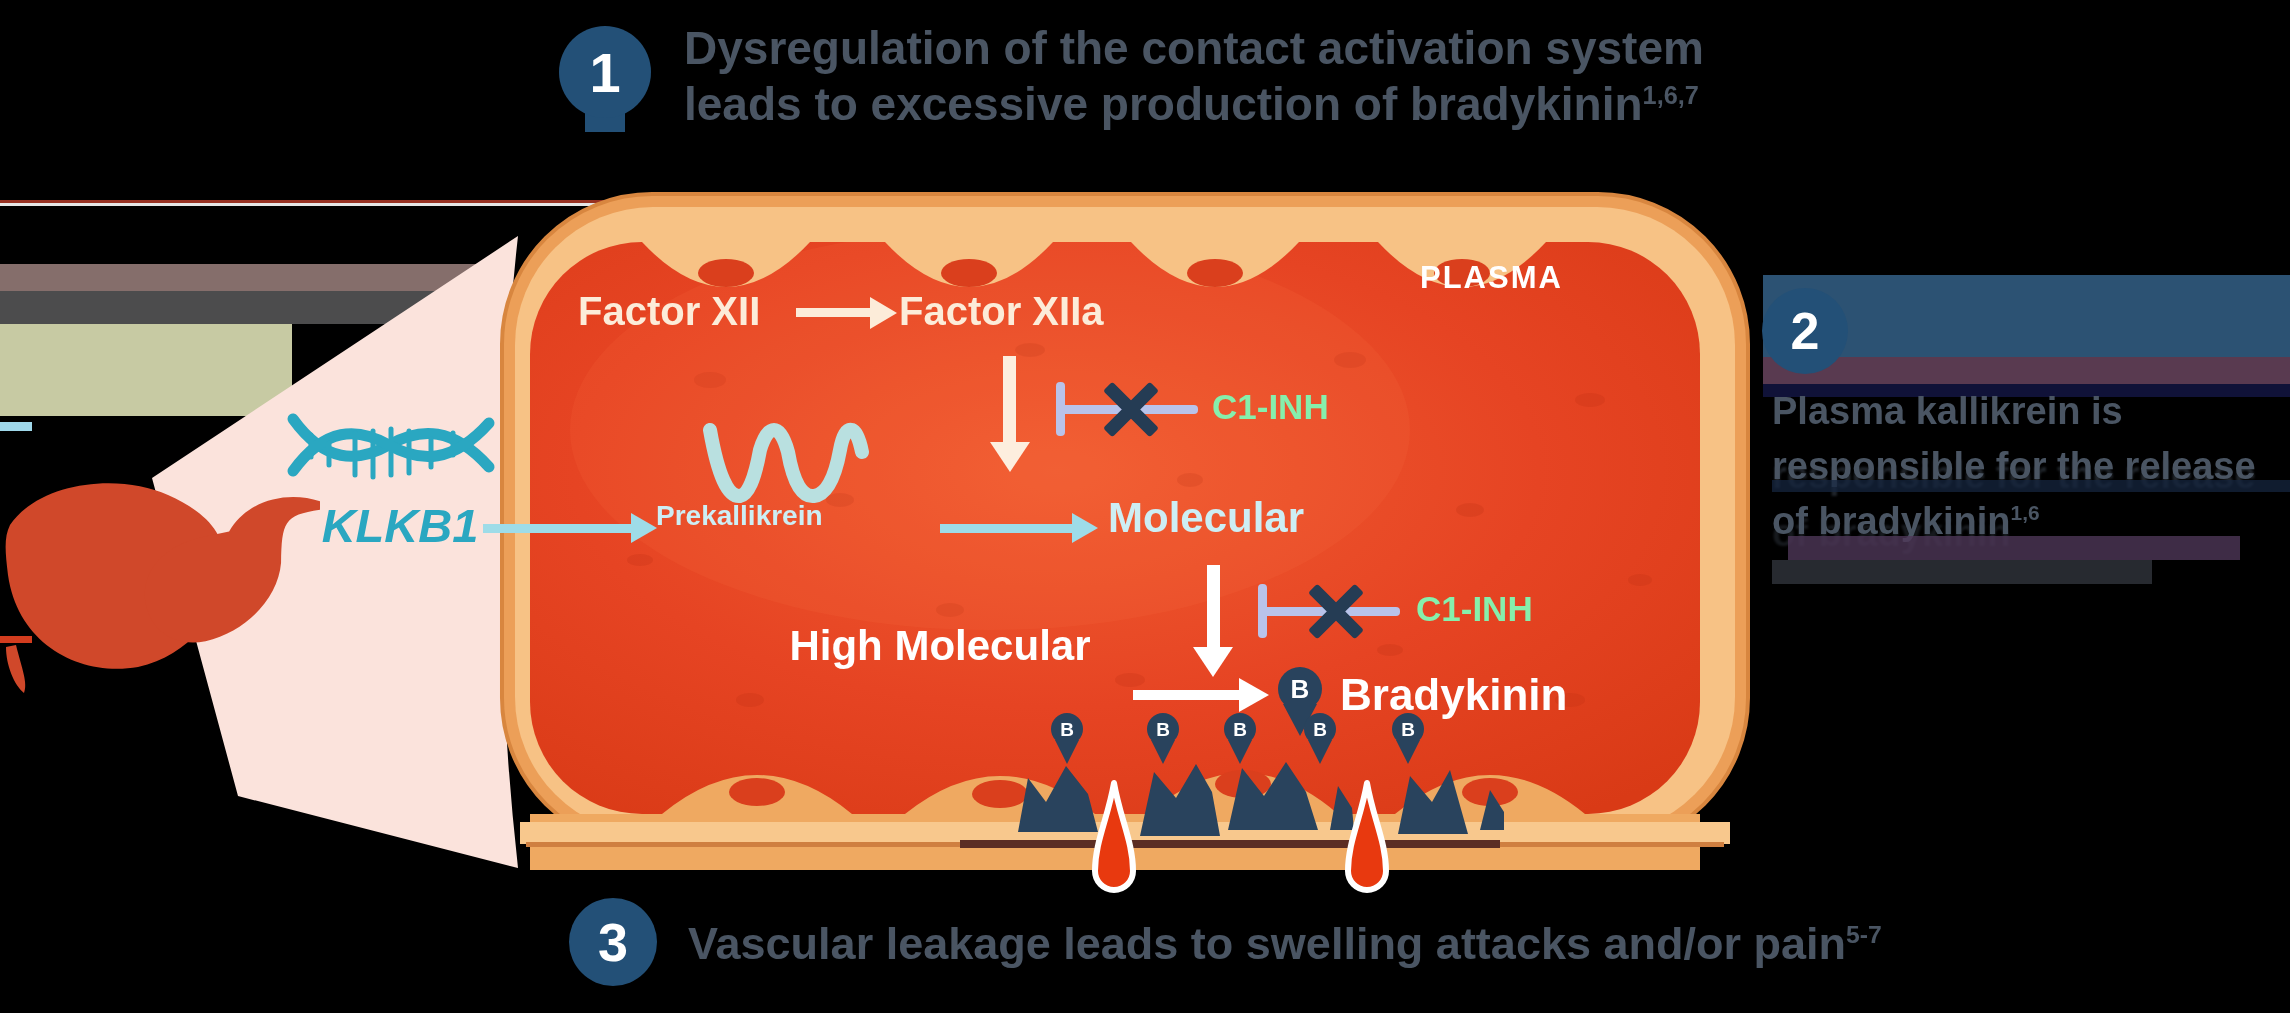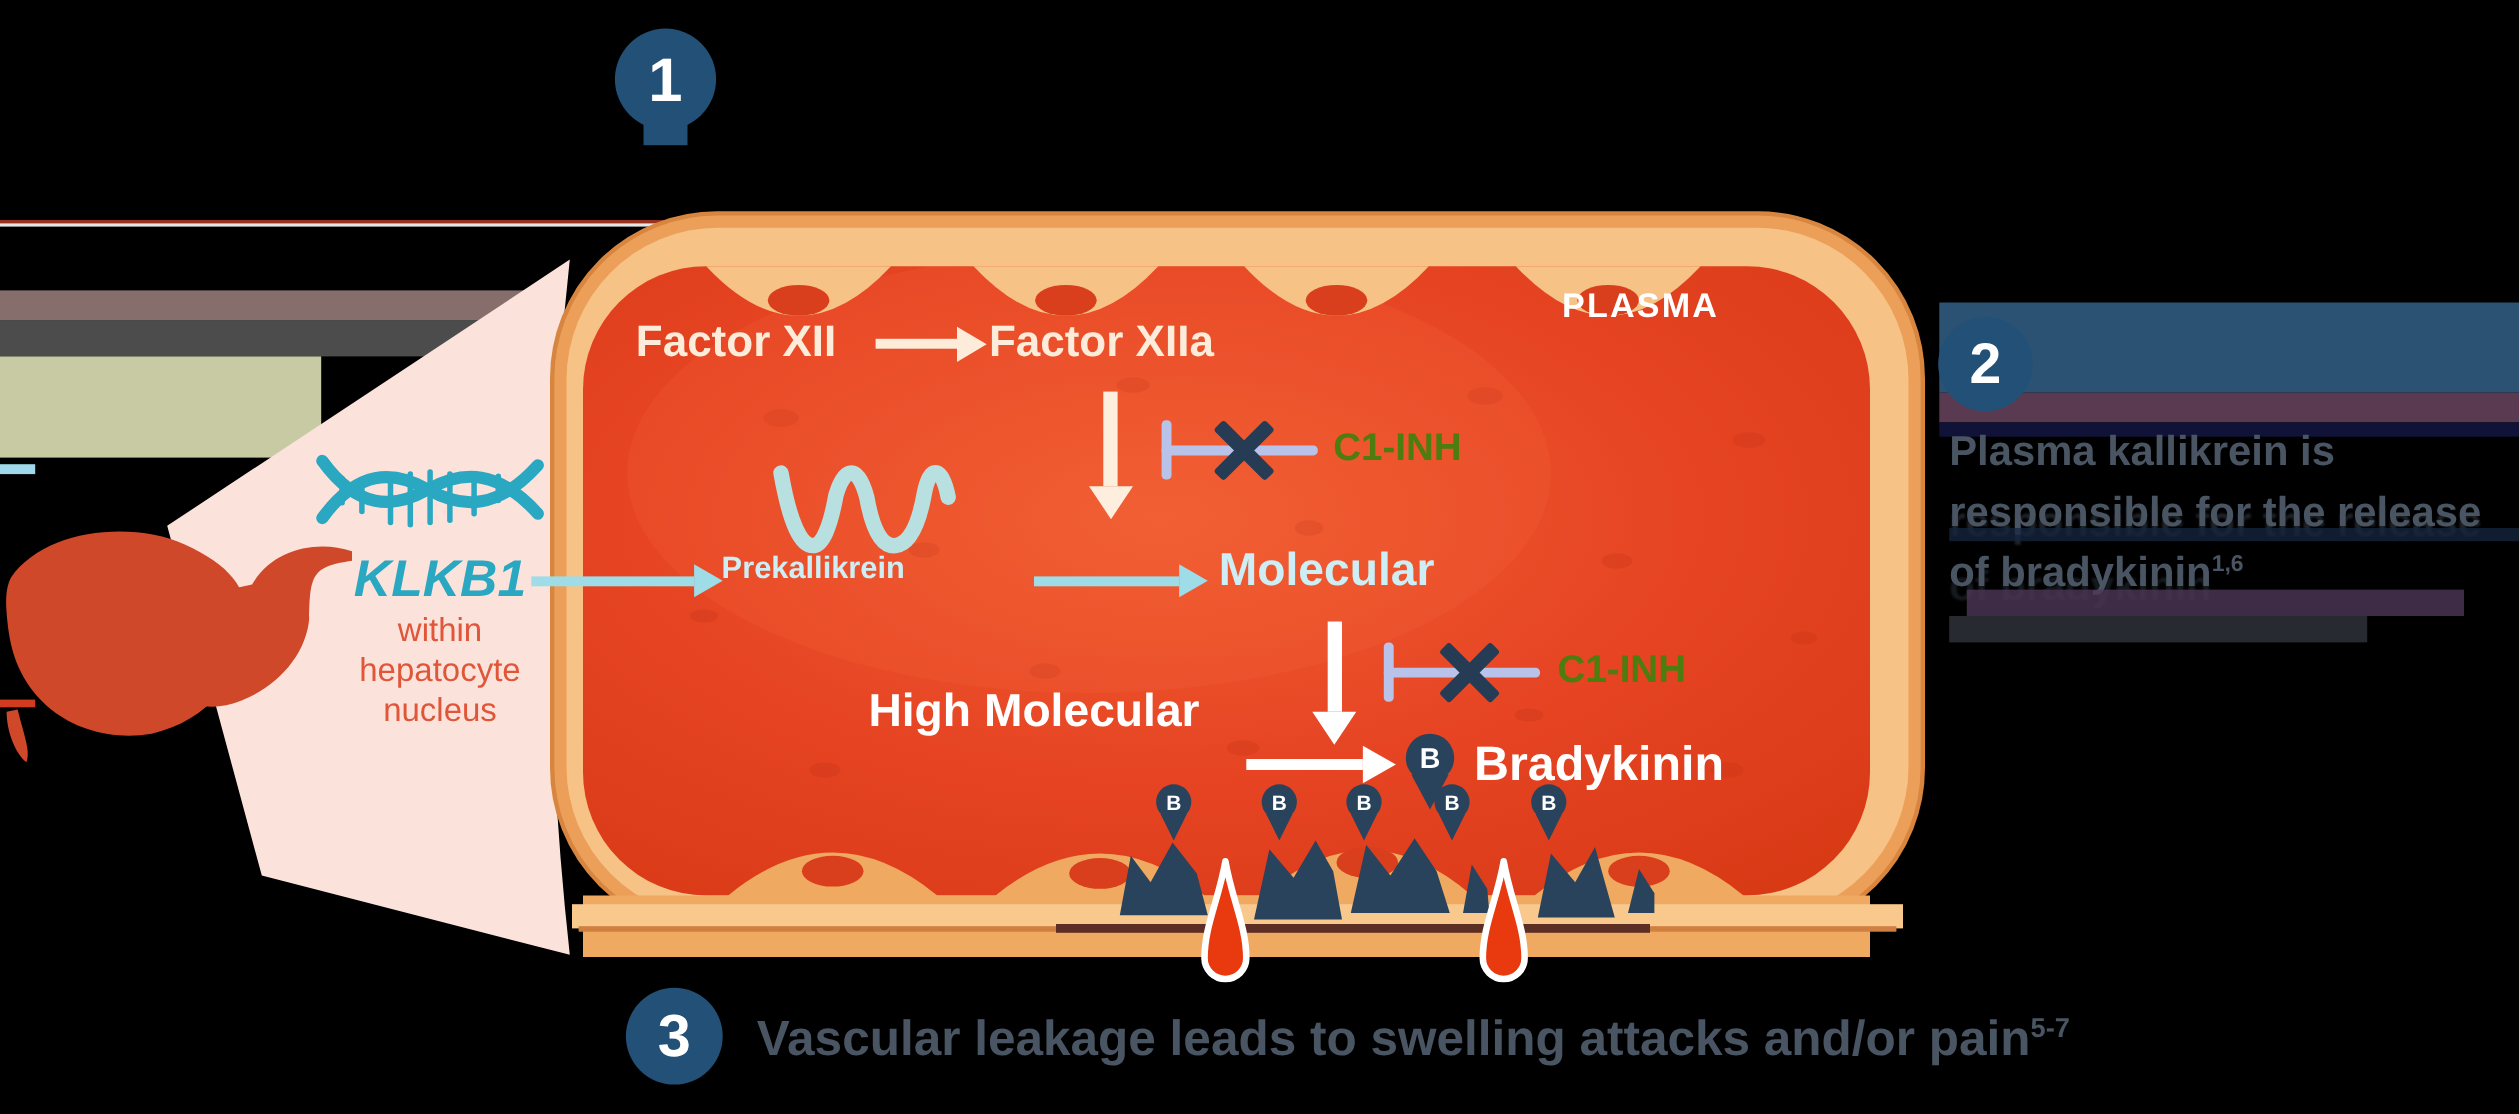--- a/index.html
+++ b/index.html
@@ -12,21 +12,21 @@
   sup{font-size:55%;vertical-align:super;line-height:0;}
   .cream{color:#fcecd9;}
   .lblue{color:#cdeef4;}
   .white{color:#ffffff;}
   .shaft{position:absolute;}
   .head-right{position:absolute;width:0;height:0;}
   .head-down{position:absolute;width:0;height:0;}
   .xbar{position:absolute;width:66px;height:13px;background:#253c54;border-radius:3px;}
   .inh-cap{position:absolute;width:9px;height:54px;background:#b9c3ea;border-radius:4px;}
   .inh-line{position:absolute;height:9px;background:#b9c3ea;border-radius:4px;}
-  .inh-label{position:absolute;font-size:35px;font-weight:700;color:#4d7c0f;white-space:nowrap;}
+  .inh-label{position:absolute;font-size:35px;font-weight:700;color:#86efac;white-space:nowrap;}
   .vlabel{position:absolute;font-weight:700;white-space:nowrap;}
   .ghost{position:absolute;opacity:.42;filter:blur(1px);}
   .s2line{height:55px;}
 </style>
 </head>
 <body>
 
 <div id="stage">
 
   <div class="abs" style="left:0;top:200px;width:1095px;height:3px;background:#b23a28;opacity:.85;"></div>
@@ -58,25 +58,20 @@
         <line x1="88" y1="26" x2="88" y2="72"></line>
         <line x1="106" y1="24" x2="106" y2="70"></line>
         <line x1="124" y1="26" x2="124" y2="68"></line>
         <line x1="146" y1="34" x2="146" y2="62"></line>
         <line x1="168" y1="28" x2="168" y2="50"></line>
       </g>
     </g>
   </svg>
 
   <div class="abs" style="left:250px;top:498px;width:300px;text-align:center;font-size:47px;font-weight:700;font-style:italic;color:#2aa7c1;">KLKB1</div>
-  <div class="abs" style="left:250px;top:556px;width:300px;text-align:center;font-size:30px;line-height:36px;color:#df5639;">
-    <div>within</div>
-    <div>hepatocyte</div>
-    <div>nucleus</div>
-  </div>
 
   <svg class="abs" style="left:490px;top:180px;" width="1270" height="690" viewBox="0 0 1270 690">
     <defs>
       <radialGradient id="redg" cx="45%" cy="40%" r="75%">
         <stop offset="0%" stop-color="#f05c31"></stop>
         <stop offset="55%" stop-color="#e64423"></stop>
         <stop offset="100%" stop-color="#d93a16"></stop>
       </radialGradient>
       <clipPath id="redclip">
           <rect x="40" y="62" width="1170" height="572" rx="112"></rect>
@@ -241,20 +236,24 @@
     <path d="M23,5 C29,40 42,64 42,93 A19,19 0 1 1 4,93 C4,64 17,40 23,5 Z" fill="#e8390f" stroke="#fff" stroke-width="6" stroke-linejoin="round"></path>
   </svg>
   <svg class="abs" style="left:1344px;top:778px;" width="46" height="128" viewBox="0 0 46 128">
     <path d="M23,5 C29,40 42,64 42,93 A19,19 0 1 1 4,93 C4,64 17,40 23,5 Z" fill="#e8390f" stroke="#fff" stroke-width="6" stroke-linejoin="round"></path>
   </svg>
 
   <div class="abs" style="left:585px;top:110px;width:40px;height:22px;background:#235077;"></div>
   <div class="abs step-circle" style="left:559px;top:26px;width:92px;height:92px;font-size:56px;">
     <span>1</span>
   </div>
+  <div class="abs step-text" style="left:684px;top:20px;font-size:46px;line-height:56px;">
+    <div>Dysregulation of the contact activation system</div>
+    <div><span>leads to excessive production of bradykinin</span><sup>1,6,7</sup></div>
+  </div>
 
   <div class="abs" style="left:1763px;top:275px;width:527px;height:82px;background:#2c5273;"></div>
   <div class="abs" style="left:1763px;top:357px;width:527px;height:27px;background:#593a50;"></div>
   <div class="abs" style="left:1763px;top:384px;width:527px;height:13px;background:#101238;"></div>
   <div class="abs step-circle" style="left:1762px;top:288px;width:86px;height:86px;font-size:52px;">
     <span>2</span>
   </div>
   <div class="abs step-text" style="left:1772px;top:390px;width:520px;font-size:38px;">
     <div class="s2line">Plasma kallikrein is</div>
     <div class="s2line">responsible for the release</div>

